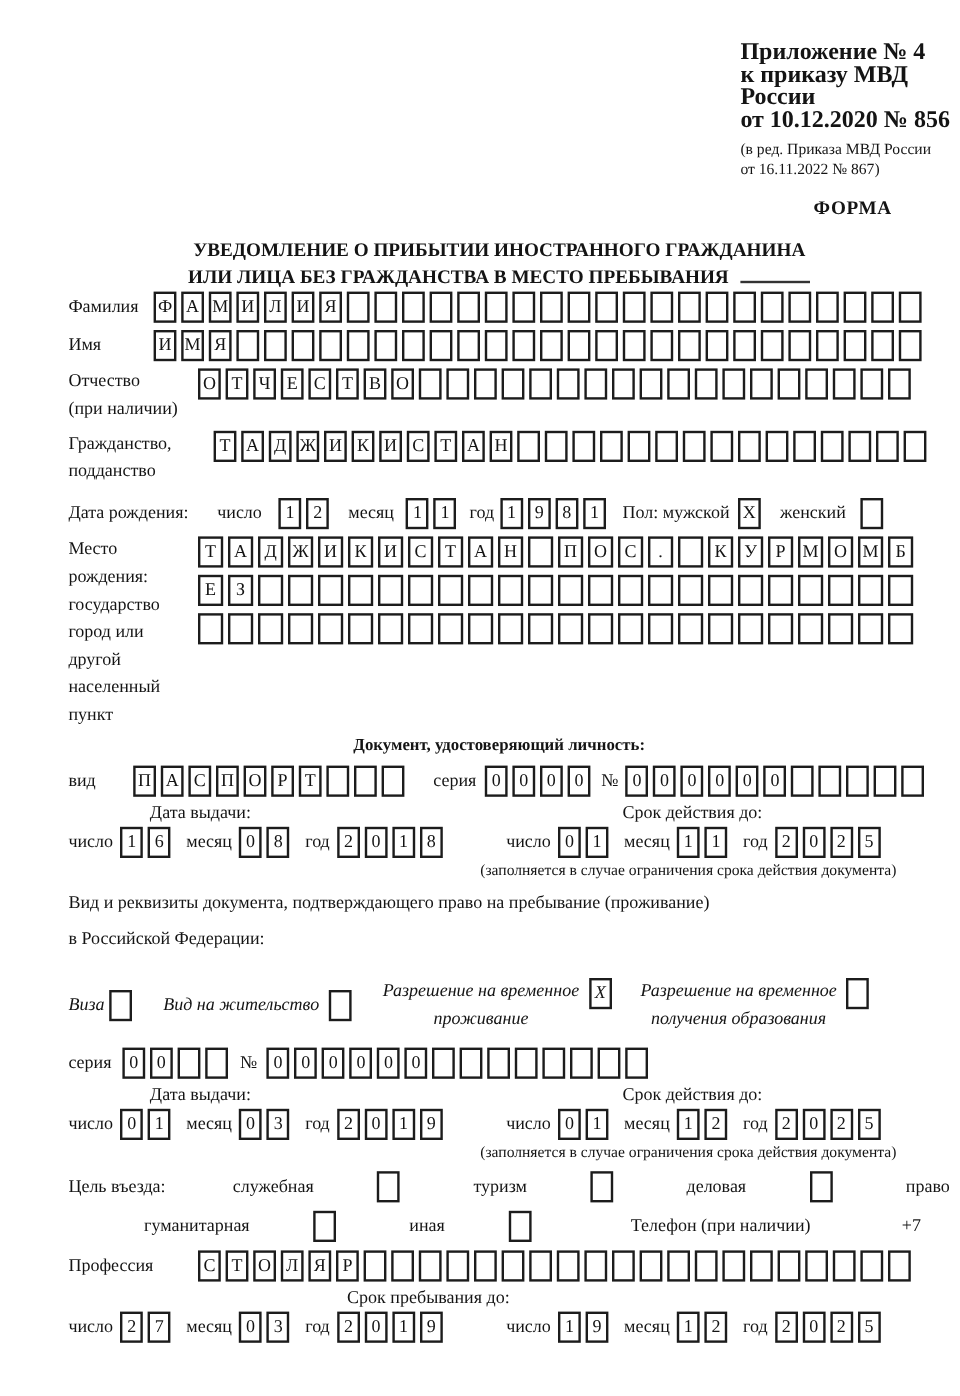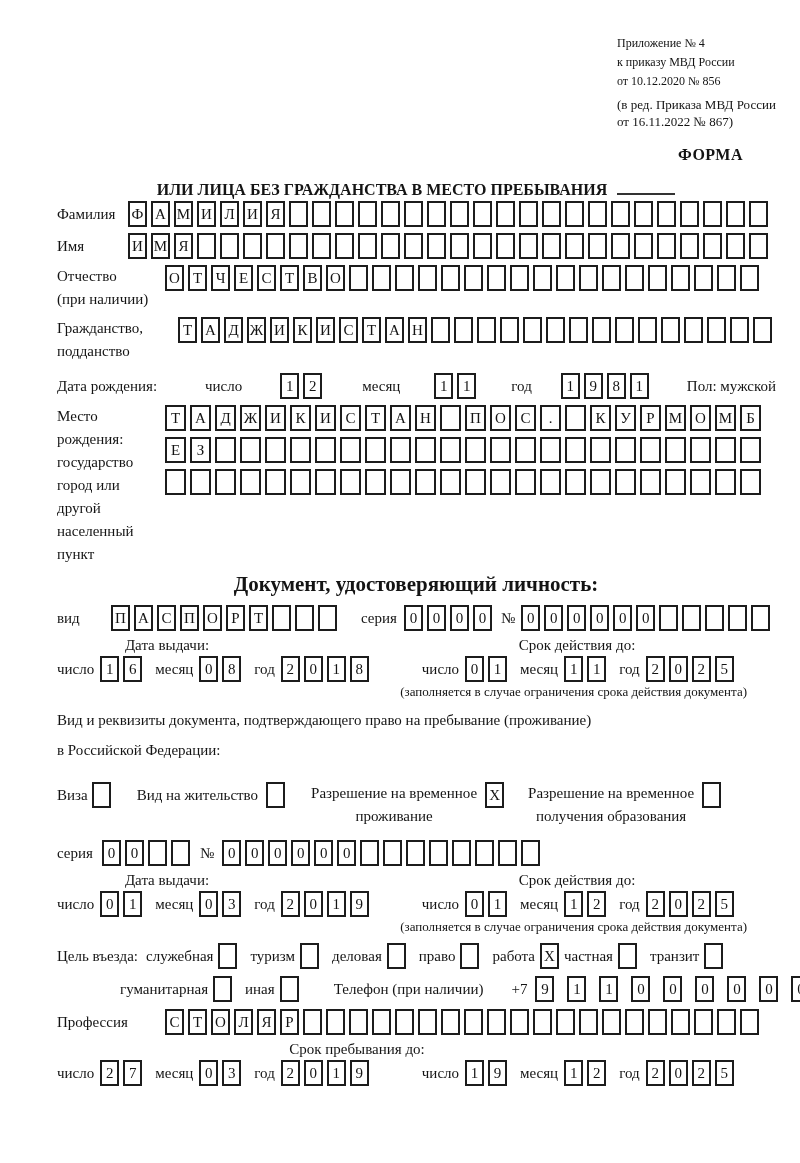--- a/index.html
+++ b/index.html
@@ -5,21 +5,21 @@
   * { margin:0; padding:0; box-sizing:border-box; }
   html,body { background:#ffffff; }
   body {
     width:800px; height:1163px; overflow:hidden;
     font-family:"Liberation Serif","DejaVu Serif",serif;
     color:#141414; font-size:15px;
   }
   .page { padding:34px 25px 0 57px; width:800px; }
 
   
-  .appendix { margin-left:560px; width:180px; font-size:12px; line-height:19px; }
+  .appendix { margin-left:560px; width:180px; font-size:20px; line-height:19px;font-weight:bold; }
   .amendment { margin-left:560px; width:190px; font-size:13px; line-height:17px; margin-top:5px; }
   .form-label { text-align:right; padding-right:32px; font-weight:bold; font-size:16px; margin-top:16px; letter-spacing:0.5px; }
 
   
   .title { text-align:center; font-weight:bold; font-size:16px; line-height:23px; margin-top:14px; }
   .blank-line { display:inline-block; width:58px; border-bottom:2px solid #333; height:14px; margin-left:10px; }
   .section-heading { text-align:center; font-weight:bold; font-size:15px; margin-top:22px; margin-bottom:16px; white-space:nowrap; }
 
   
   .row { display:flex; align-items:flex-start; margin-bottom:6px; }
@@ -31,43 +31,43 @@
     flex:0 0 auto; width:19px; height:26px; border:2px solid #1c1c1c; margin-right:4px;
     display:inline-flex; align-items:center; justify-content:center;
     font-size:15px; background:#fff;
   }
   .wide .cell { width:21px; }
   .stack .cells { margin-bottom:6px; }
 
   .il { line-height:26px; flex:0 0 auto; }
 
   
-  .doc-heading { text-align:center; font-weight:bold; font-size:21px; margin:4px 0 8px 0; }
+  .doc-heading { text-align:center; font-weight:bold; font-size:14px; margin:4px 0 8px 0; }
 
   
   .date-headers { display:flex; margin-top:4px; }
   .dh-left { width:220px; text-align:center; }
   .dh-right { width:280px; text-align:center; margin-left:160px; }
   .date-row { display:flex; align-items:flex-start; margin-top:2px; margin-bottom:2px; }
   .dgroup { display:flex; align-items:flex-start; }
   .dgroup .il { margin-right:6px; }
   .dgroup .cells { margin-right:9px; }
   .dgroup.right { margin-left:40px; }
   .note { text-align:right; font-size:13px; margin-right:28px; margin-bottom:8px; }
 
   .plain-line { margin:2px 0 6px 0; line-height:24px; }
 
   
-  .visa-row { display:flex; align-items:flex-start; margin-top:20px; margin-bottom:12px; }
+  .visa-row { display:flex; align-items:center; margin-top:20px; margin-bottom:12px;font-style:italic; }
   .vitem { display:flex; align-items:flex-start; }
   .vlabel { text-align:center; line-height:23px; }
   .vitem .cell { margin-left:8px; margin-right:0; }
 
   
-  .purpose-row { display:flex; align-items:flex-start; margin-bottom:7px; }
+  .purpose-row { display:flex; align-items:flex-start; margin-bottom:7px;gap:48px; }
   .purpose-row .il { margin-right:5px; }
   .purpose-row .cell { margin-right:13px; }
 
   .phone-cells { display:flex; }
 </style>
 </head>
 <body>
 
 <div class="page">
 
@@ -76,20 +76,21 @@
     <div>к приказу МВД России</div>
     <div>от 10.12.2020 № 856</div>
   </div>
   <div class="amendment">
     <div>(в ред. Приказа МВД России</div>
     <div>от 16.11.2022 № 867)</div>
   </div>
   <div class="form-label">ФОРМА</div>
 
   <div class="title">
+    <div>УВЕДОМЛЕНИЕ О ПРИБЫТИИ ИНОСТРАННОГО ГРАЖДАНИНА</div>
     <div><span>ИЛИ ЛИЦА БЕЗ ГРАЖДАНСТВА В МЕСТО ПРЕБЫВАНИЯ</span><span class="blank-line"></span></div>
   </div>
 
 
   <div class="row">
     <div class="lbl mid w71">Фамилия</div>
     <div class="cells">
         <span class="cell">Ф</span>
         <span class="cell">А</span>
         <span class="cell">М</span>
@@ -218,21 +219,21 @@
         <span class="cell"></span>
         <span class="cell"></span>
         <span class="cell"></span>
         <span class="cell"></span>
         <span class="cell"></span>
         <span class="cell"></span>
         <span class="cell"></span>
       </div>
   </div>
 
-  <div class="row" style="margin-top:10px;gap:24px;">
+  <div class="row" style="margin-top:10px;">
     <div class="lbl mid" style="width:110px">Дата рождения:</div>
     <span class="il" style="margin-left:14px;margin-right:14px">число</span>
     <div class="cells">
         <span class="cell">1</span>
         <span class="cell">2</span>
       </div>
     <span class="il" style="margin-left:12px;margin-right:10px">месяц</span>
     <div class="cells">
         <span class="cell">1</span>
         <span class="cell">1</span>

